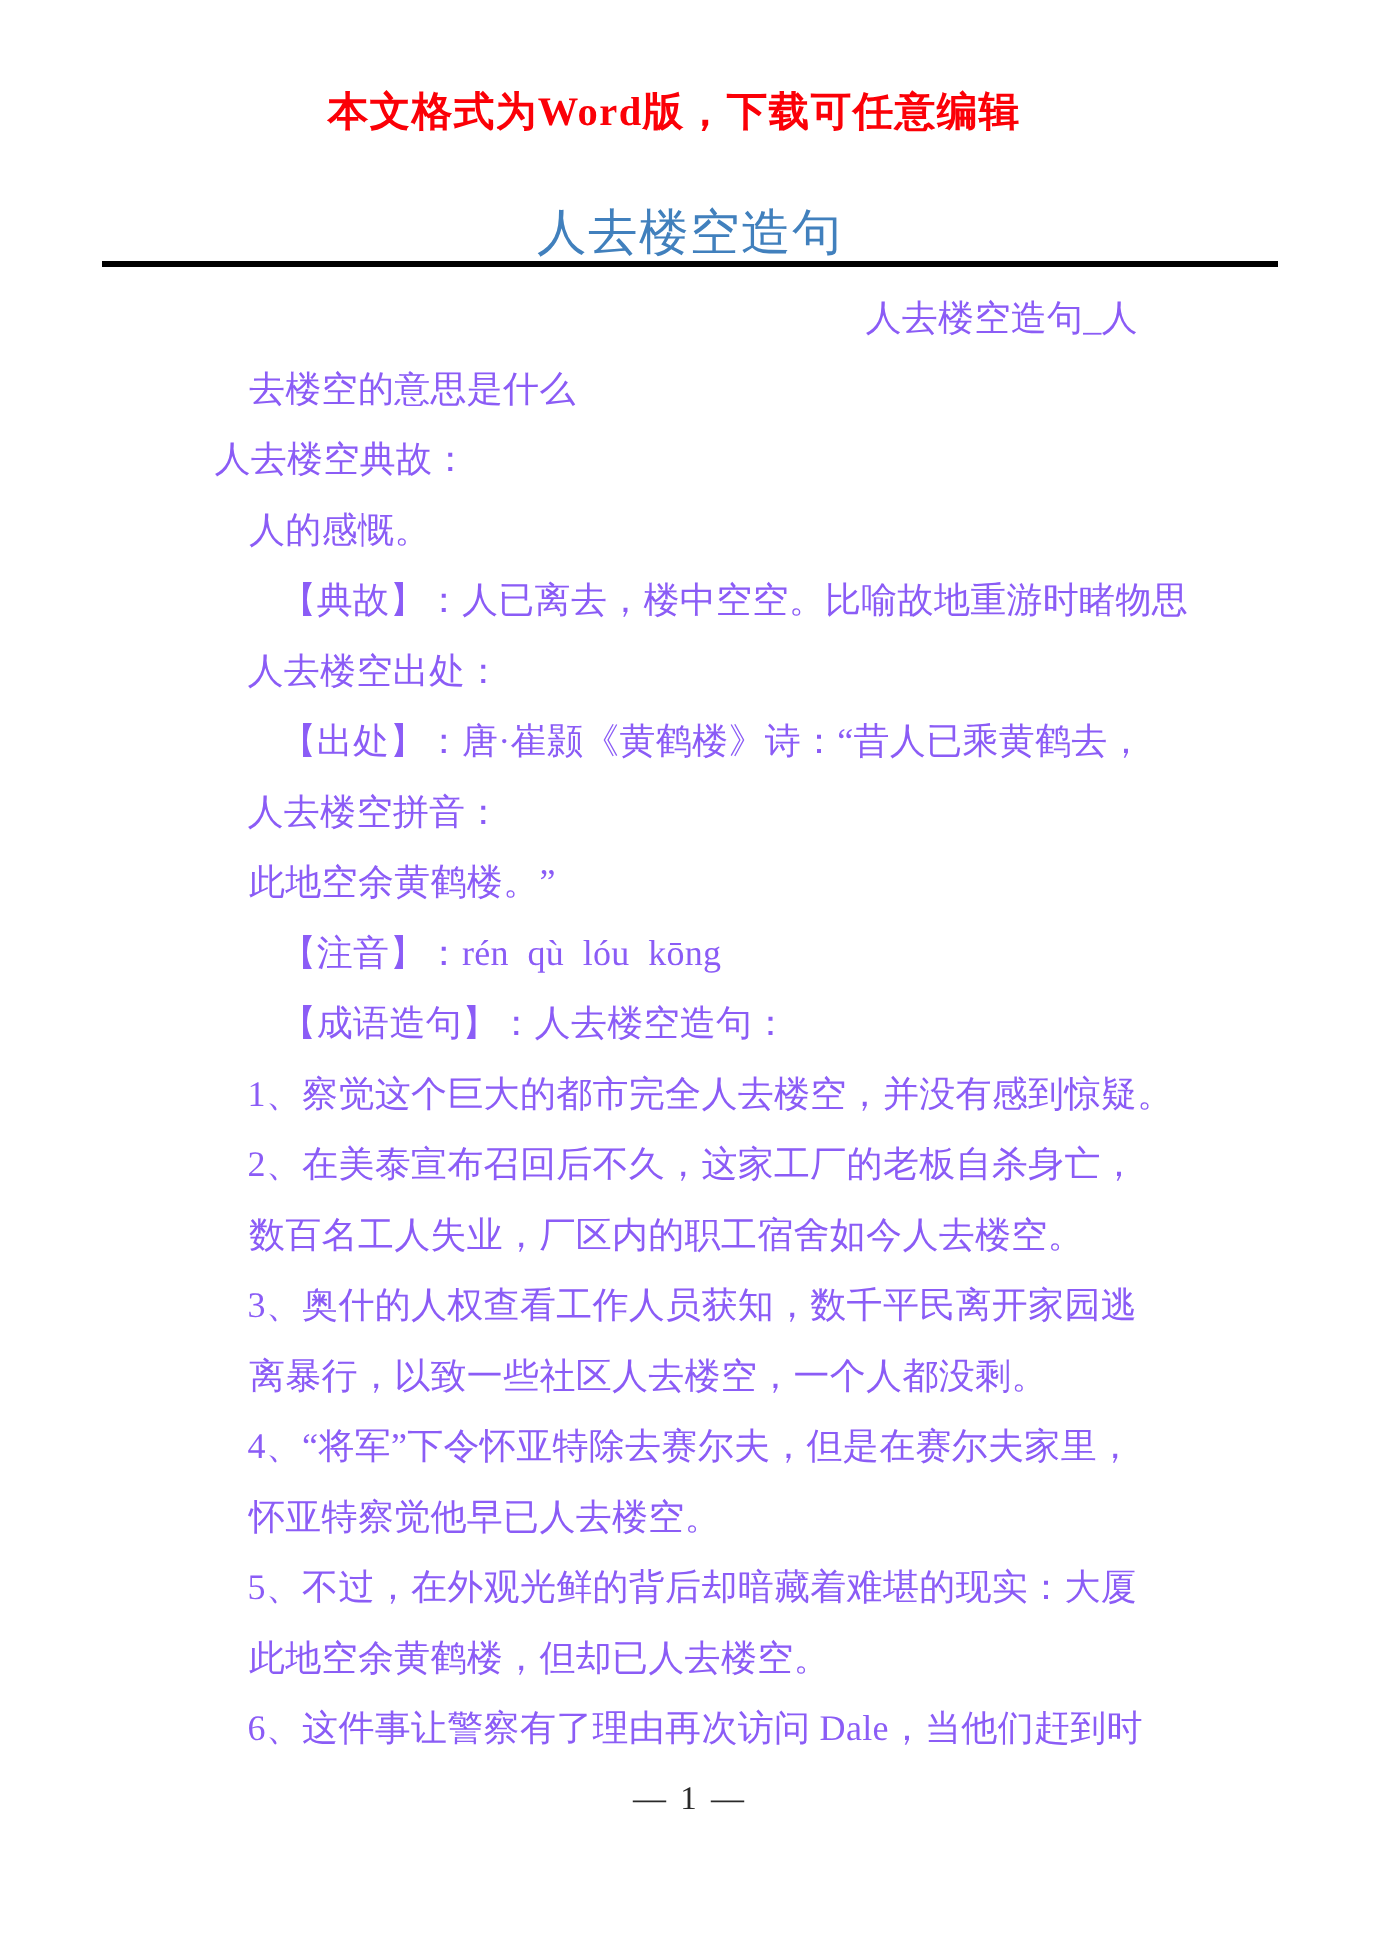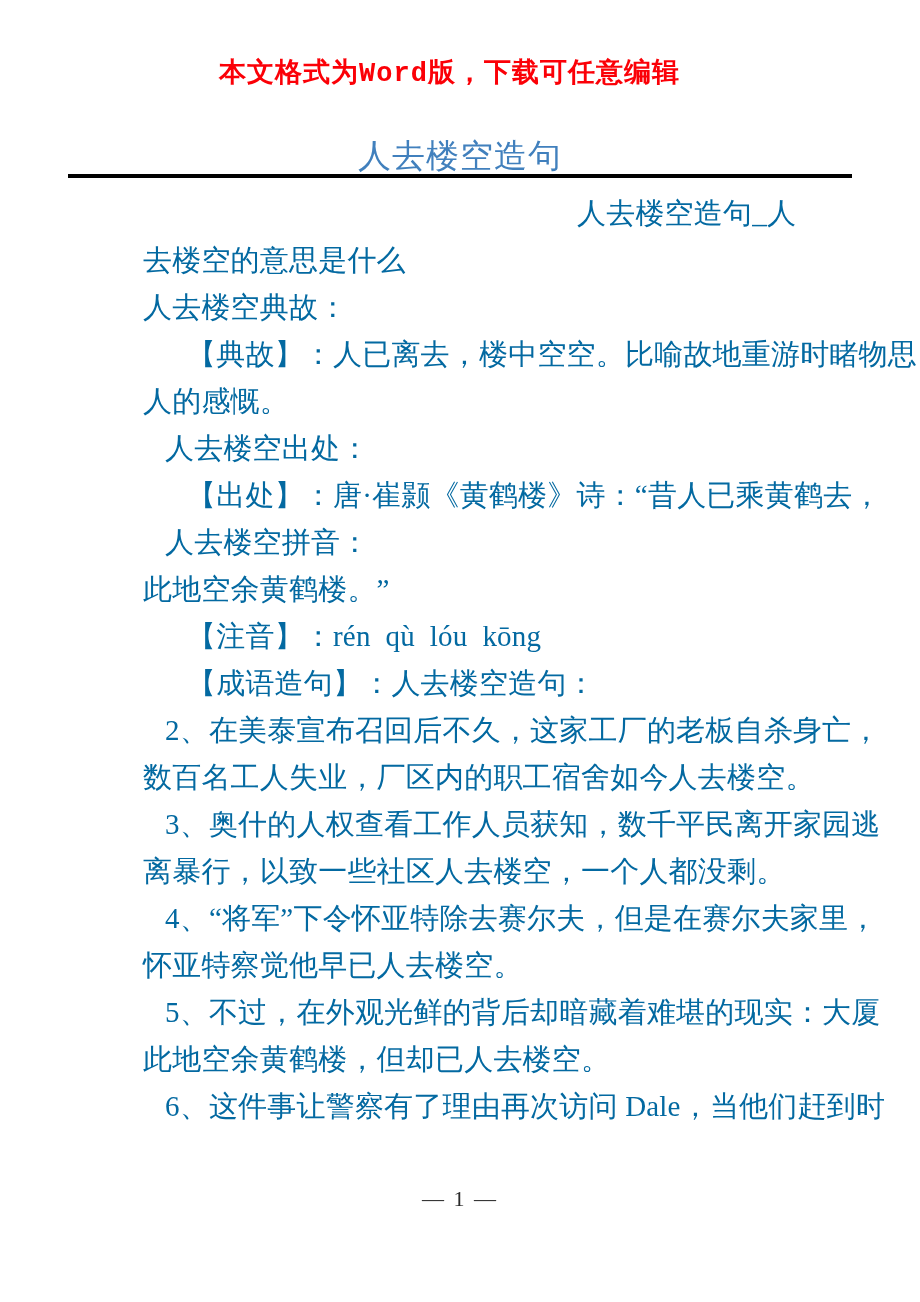--- a/index.html
+++ b/index.html
@@ -31,21 +31,20 @@
     top: 58px;
     left: 0;
     width: 899px;
     text-align: center;
     color: #fb0007;
     font-weight: bold;
     font-size: 27px;
     letter-spacing: 1px;
     line-height: 1.2;
     white-space: nowrap;
-    font-family: Liberation Mono, monospace;
   }
 
   
   .doc-title {
     position: absolute;
     top: 114px;
     left: 0;
     width: 920px;
     text-align: center;
     color: #4180bd;
@@ -67,34 +66,34 @@
 
   
   .body-block {
     position: absolute;
     top: 190px;
     left: 143px;
     width: 646px;
   }
 
   .ln {
-    font-size: 29px;
+    font-size: 24px;
     line-height: 47px;
     height: 47px;
-    color: #0369a1;
+    color: #8b5cf6;
     white-space: pre;
     letter-spacing: 0.2px;
   }
 
   
   .ln.center      { text-align: left; }
   .ln.indent1     { text-indent: 22px; }
   .ln.indent2     { text-indent: 44px; }
   .ln.bigindent   { text-indent: 434px; }
-  .ln.flush       { text-indent: 0; }
+  .ln.flush       { text-indent: 0; margin-left: 23px; }
 
   
   .page-footer {
     position: absolute;
     top: 1186px;
     left: 0;
     width: 920px;
     text-align: center;
     font-size: 22px;
     color: #2a2a2a;
@@ -109,28 +108,29 @@
   <div class="banner">本文格式为Word版，下载可任意编辑</div>
 
   <h1 class="doc-title">人去楼空造句</h1>
 
   <div class="rule"></div>
 
   <div class="body-block" id="body-block">
       <div class="ln bigindent">人去楼空造句_人</div>
       <div class="ln flush">去楼空的意思是什么</div>
       <div class="ln center">人去楼空典故：</div>
+      <div class="ln flush">人的感慨。</div>
       <div class="ln indent2">【典故】：人已离去，楼中空空。比喻故地重游时睹物思</div>
-      <div class="ln flush">人的感慨。</div>
       <div class="ln indent1">人去楼空出处：</div>
       <div class="ln indent2">【出处】：唐·崔颢《黄鹤楼》诗：“昔人已乘黄鹤去，</div>
       <div class="ln indent1">人去楼空拼音：</div>
       <div class="ln flush">此地空余黄鹤楼。”</div>
       <div class="ln indent2">【注音】：rén  qù  lóu  kōng</div>
       <div class="ln indent2">【成语造句】：人去楼空造句：</div>
+      <div class="ln indent1">1、察觉这个巨大的都市完全人去楼空，并没有感到惊疑。</div>
       <div class="ln indent1">2、在美泰宣布召回后不久，这家工厂的老板自杀身亡，</div>
       <div class="ln flush">数百名工人失业，厂区内的职工宿舍如今人去楼空。</div>
       <div class="ln indent1">3、奥什的人权查看工作人员获知，数千平民离开家园逃</div>
       <div class="ln flush">离暴行，以致一些社区人去楼空，一个人都没剩。</div>
       <div class="ln indent1">4、“将军”下令怀亚特除去赛尔夫，但是在赛尔夫家里，</div>
       <div class="ln flush">怀亚特察觉他早已人去楼空。</div>
       <div class="ln indent1">5、不过，在外观光鲜的背后却暗藏着难堪的现实：大厦</div>
       <div class="ln flush">此地空余黄鹤楼，但却已人去楼空。</div>
       <div class="ln indent1">6、这件事让警察有了理由再次访问 Dale，当他们赶到时</div>
     </div>

